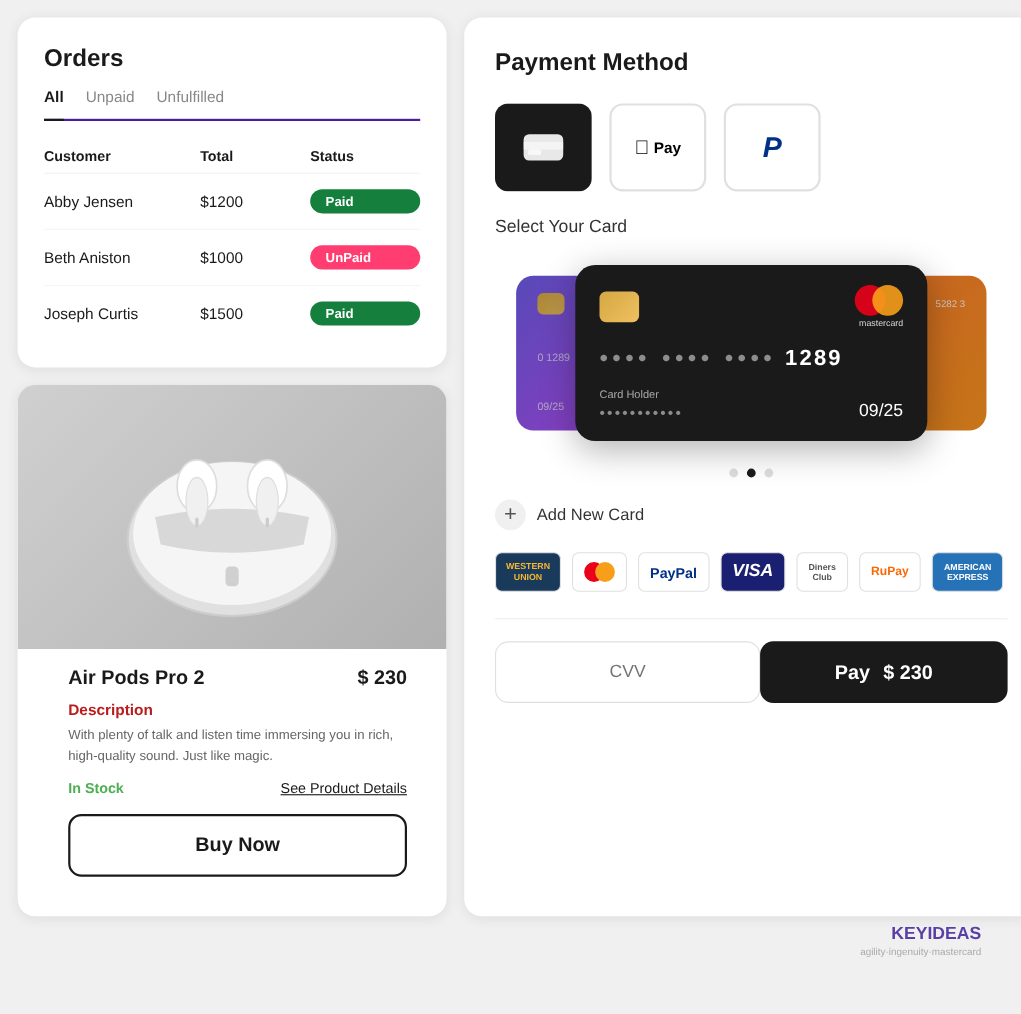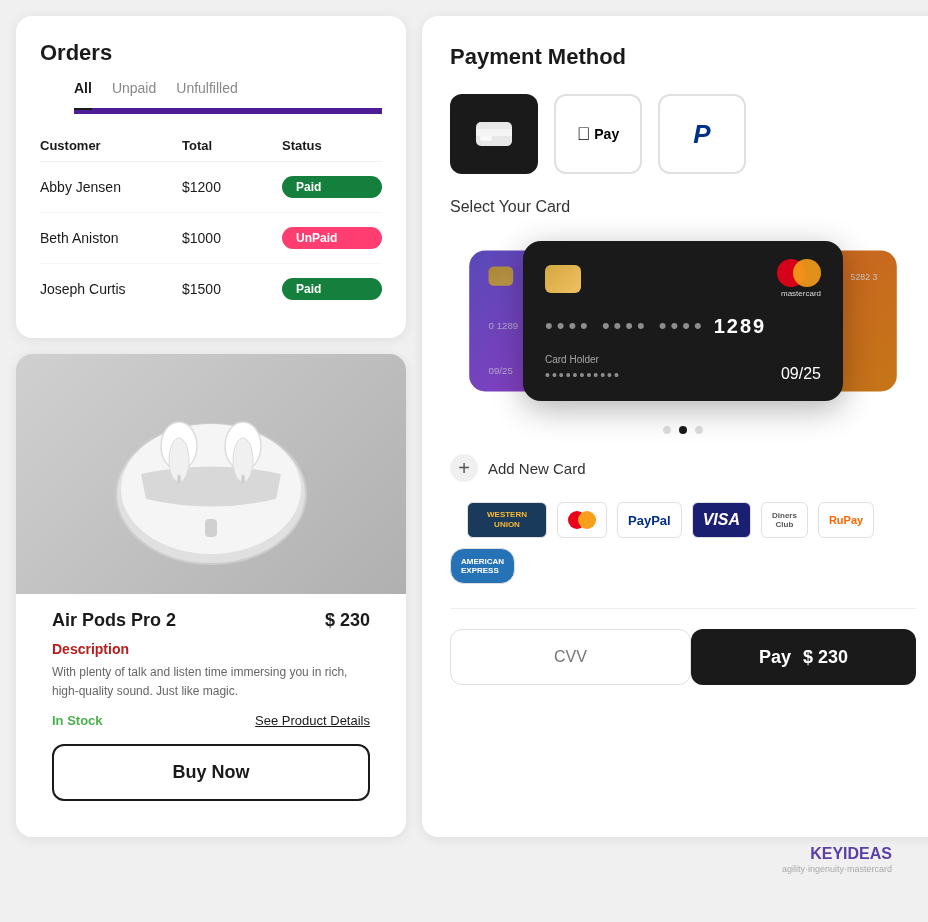--- a/index.html
+++ b/index.html
@@ -36,23 +36,22 @@
     .orders-title {
       font-size: 22px;
       font-weight: 700;
       color: #1a1a1a;
       margin-bottom: 14px;
     }
     .tabs {
       display: flex;
       gap: 20px;
       margin-bottom: 16px;
-      border-bottom: 6px solid #4c1d95;
+      border-bottom: 2px solid #4c1d95;
       padding-bottom: 8px;
-      margin-left: 34px;
     }
     .tab {
       font-size: 14px;
       color: #888;
       cursor: pointer;
       padding-bottom: 4px;
     }
     .tab.active {
       color: #1a1a1a;
       font-weight: 600;
@@ -112,20 +111,21 @@
       align-items: center;
       justify-content: center;
       overflow: hidden;
     }
     .airpods-svg {
       width: 280px;
       height: 220px;
     }
     .product-info {
       padding: 16px 36px;
+      margin-left: 10px;
     }
     .product-top {
       display: flex;
       justify-content: space-between;
       align-items: center;
       margin-bottom: 10px;
     }
     .product-name {
       font-size: 18px;
       font-weight: 700;
@@ -377,21 +377,21 @@
       height: 36px;
       padding: 4px 10px;
       border: 1.5px solid #e0e0e0;
       border-radius: 6px;
       display: flex;
       align-items: center;
       justify-content: center;
       font-size: 10px;
       font-weight: 700;
     }
-    .logo-western { background: #1a3a5c; color: #f7b731; font-size: 9px; width: 80px; margin-left: 17px; }
+    .logo-western { background: #1a3a5c; color: #f7b731; font-size: 9px; width: 60px; }
     .logo-mc { background: #fff; }
     .logo-paypal { background: #fff; color: #003087; font-size: 13px; font-weight: 700; }
     .logo-visa { background: #1a1f71; color: #fff; font-size: 16px; font-weight: 700; font-style: italic; }
     .logo-diners { background: #fff; color: #555; font-size: 9px; }
     .logo-rupay { background: #fff; color: #ff6600; font-size: 11px; }
     .logo-amex { background: #2672b7; color: #fff; font-size: 9px; font-weight: 700; }
     .divider {
       height: 1px;
       background: #eee;
       margin-bottom: 20px;
@@ -621,21 +621,21 @@
         <div class="logo-box logo-mc">
           <div style="display:flex;align-items:center;">
             <div style="width:18px;height:18px;background:#eb001b;border-radius:50%;"></div>
             <div style="width:18px;height:18px;background:#f79e1b;border-radius:50%;margin-left:-8px;"></div>
           </div>
         </div>
         <div class="logo-box logo-paypal">PayPal</div>
         <div class="logo-box logo-visa">VISA</div>
         <div class="logo-box logo-diners" style="font-size:8px;text-align:center;">Diners<br>Club</div>
         <div class="logo-box logo-rupay">RuPay</div>
-        <div class="logo-box logo-amex" style="font-size:8px;text-align:left;border-radius:14px;">AMERICAN<br>EXPRESS</div>
+        <div class="logo-box logo-amex" style="font-size:8px;text-align:center;">AMERICAN<br>EXPRESS</div>
       </div>
 
       <div class="divider"></div>
 
       <div class="pay-row">
         <input class="cvv-input" type="password" placeholder="CVV" style="">
         <button class="pay-btn">
           <span>Pay</span>
           <span>$ 230</span>
         </button>

